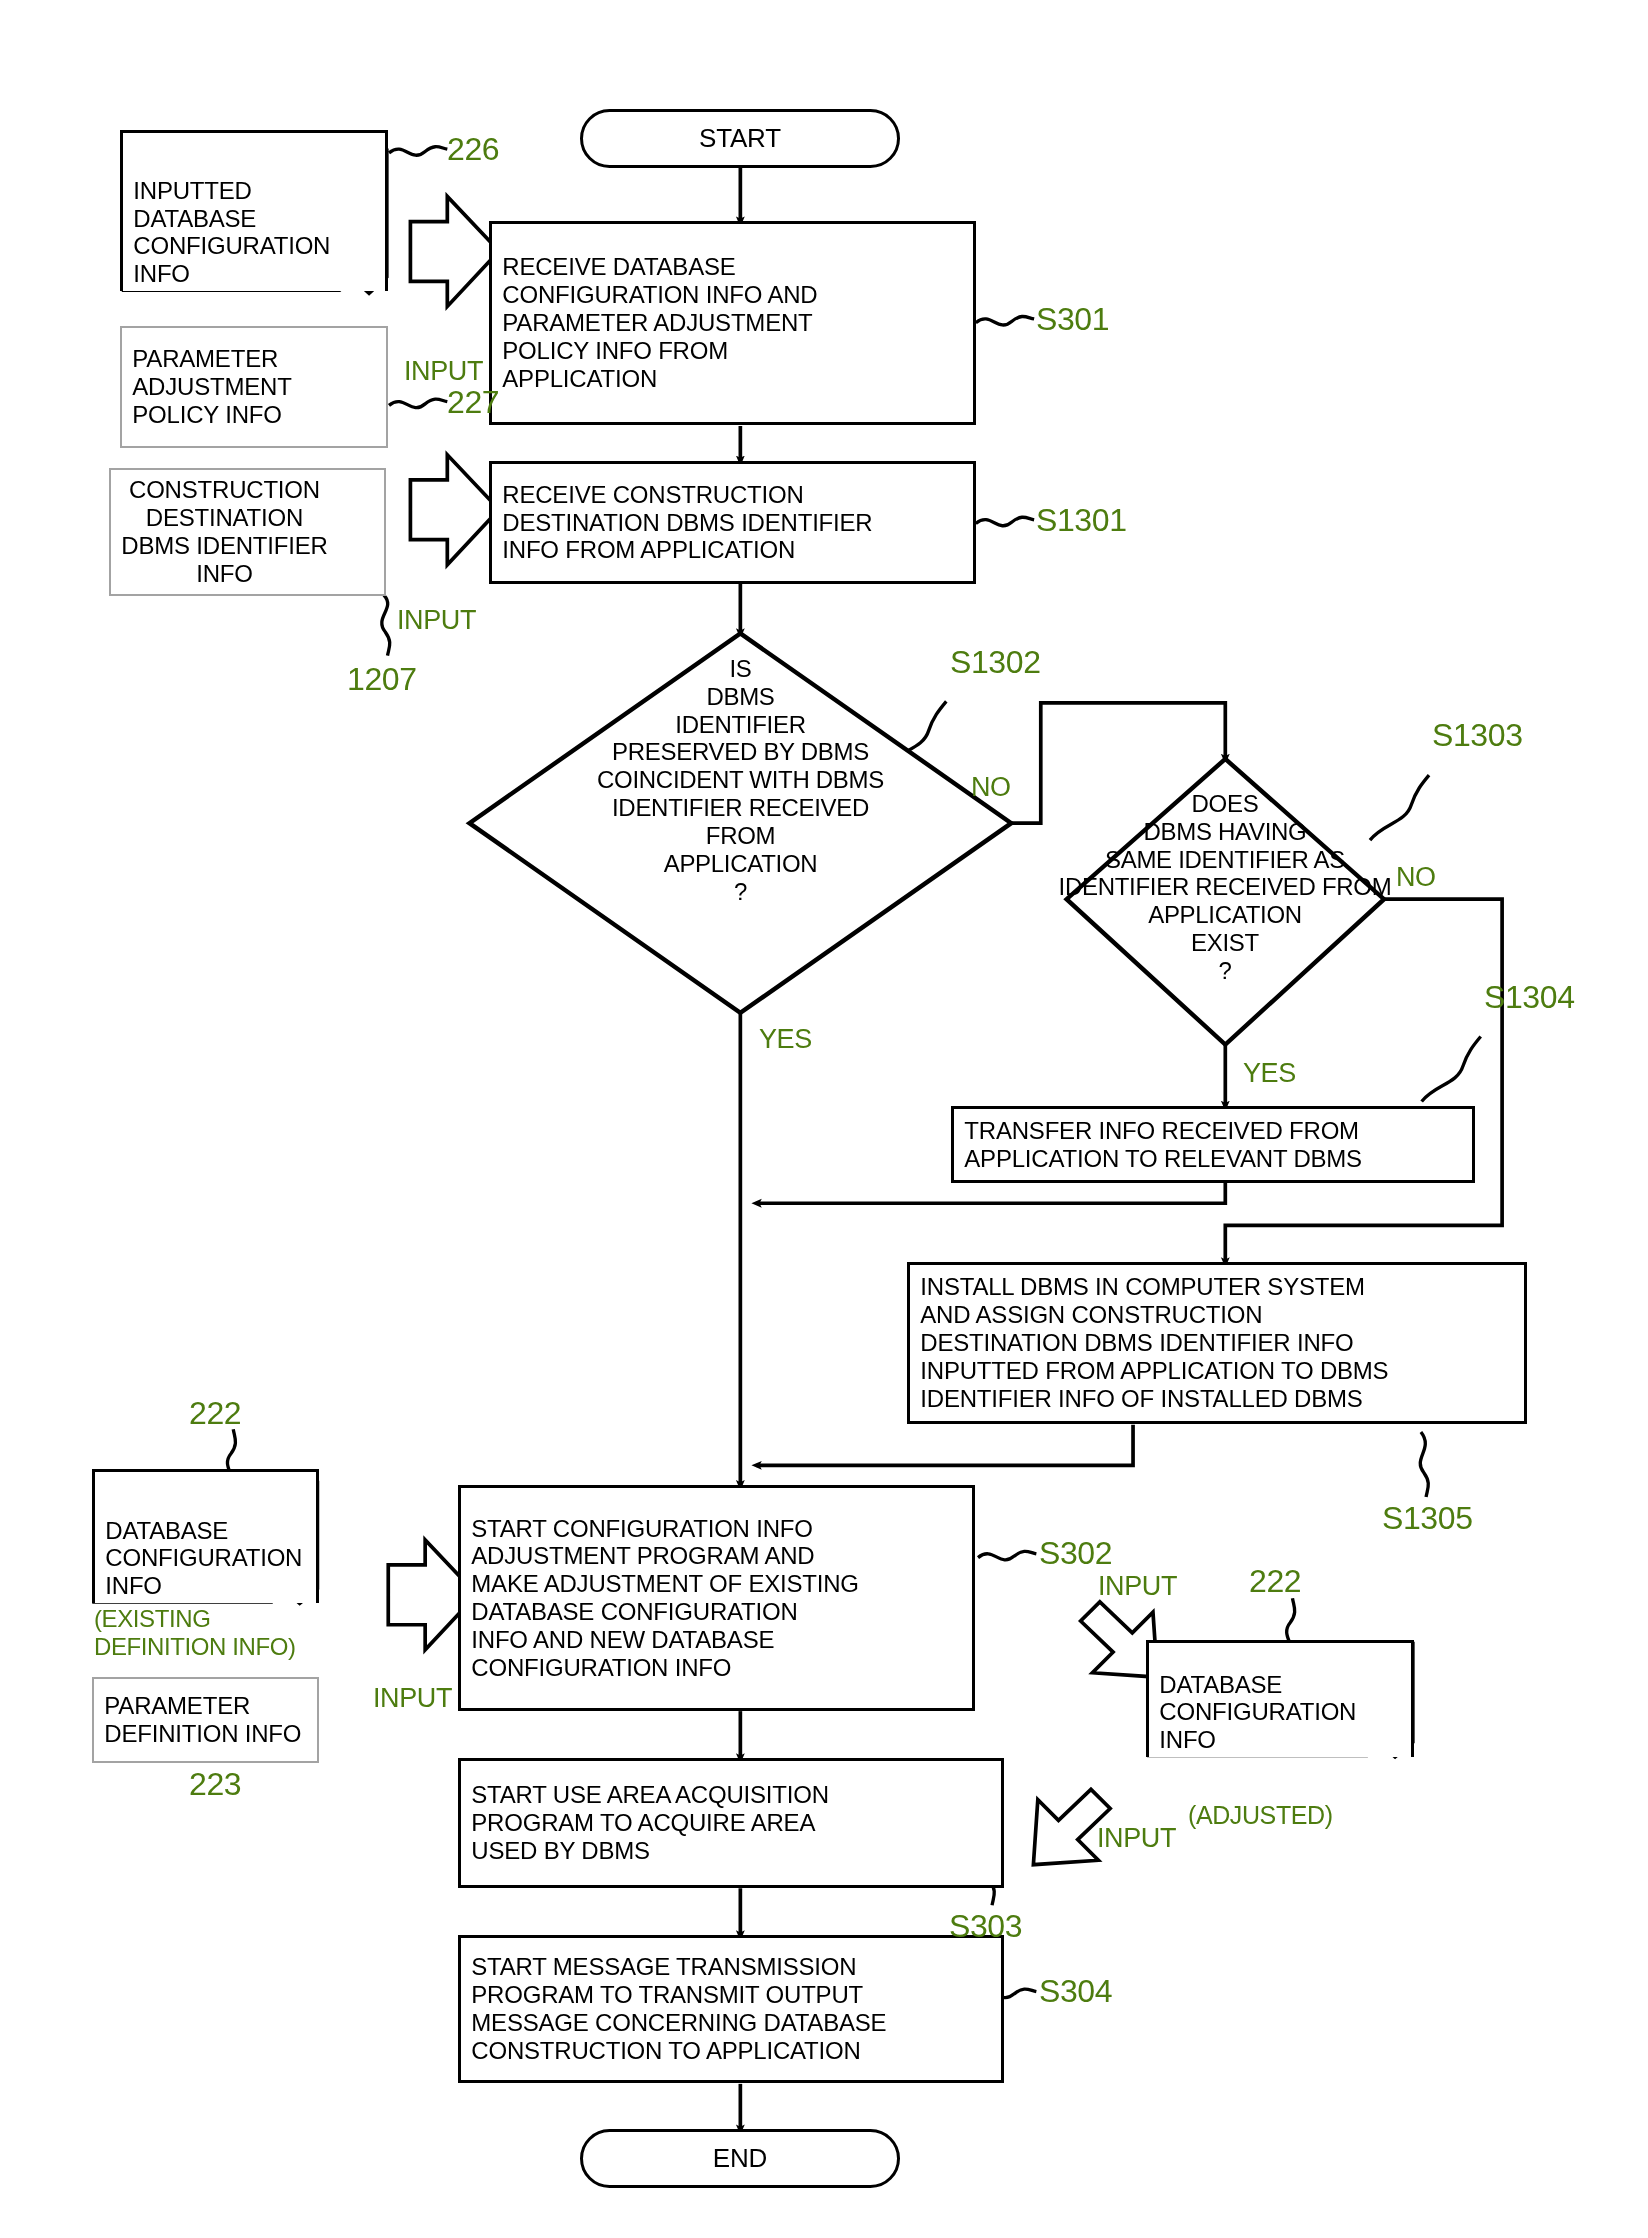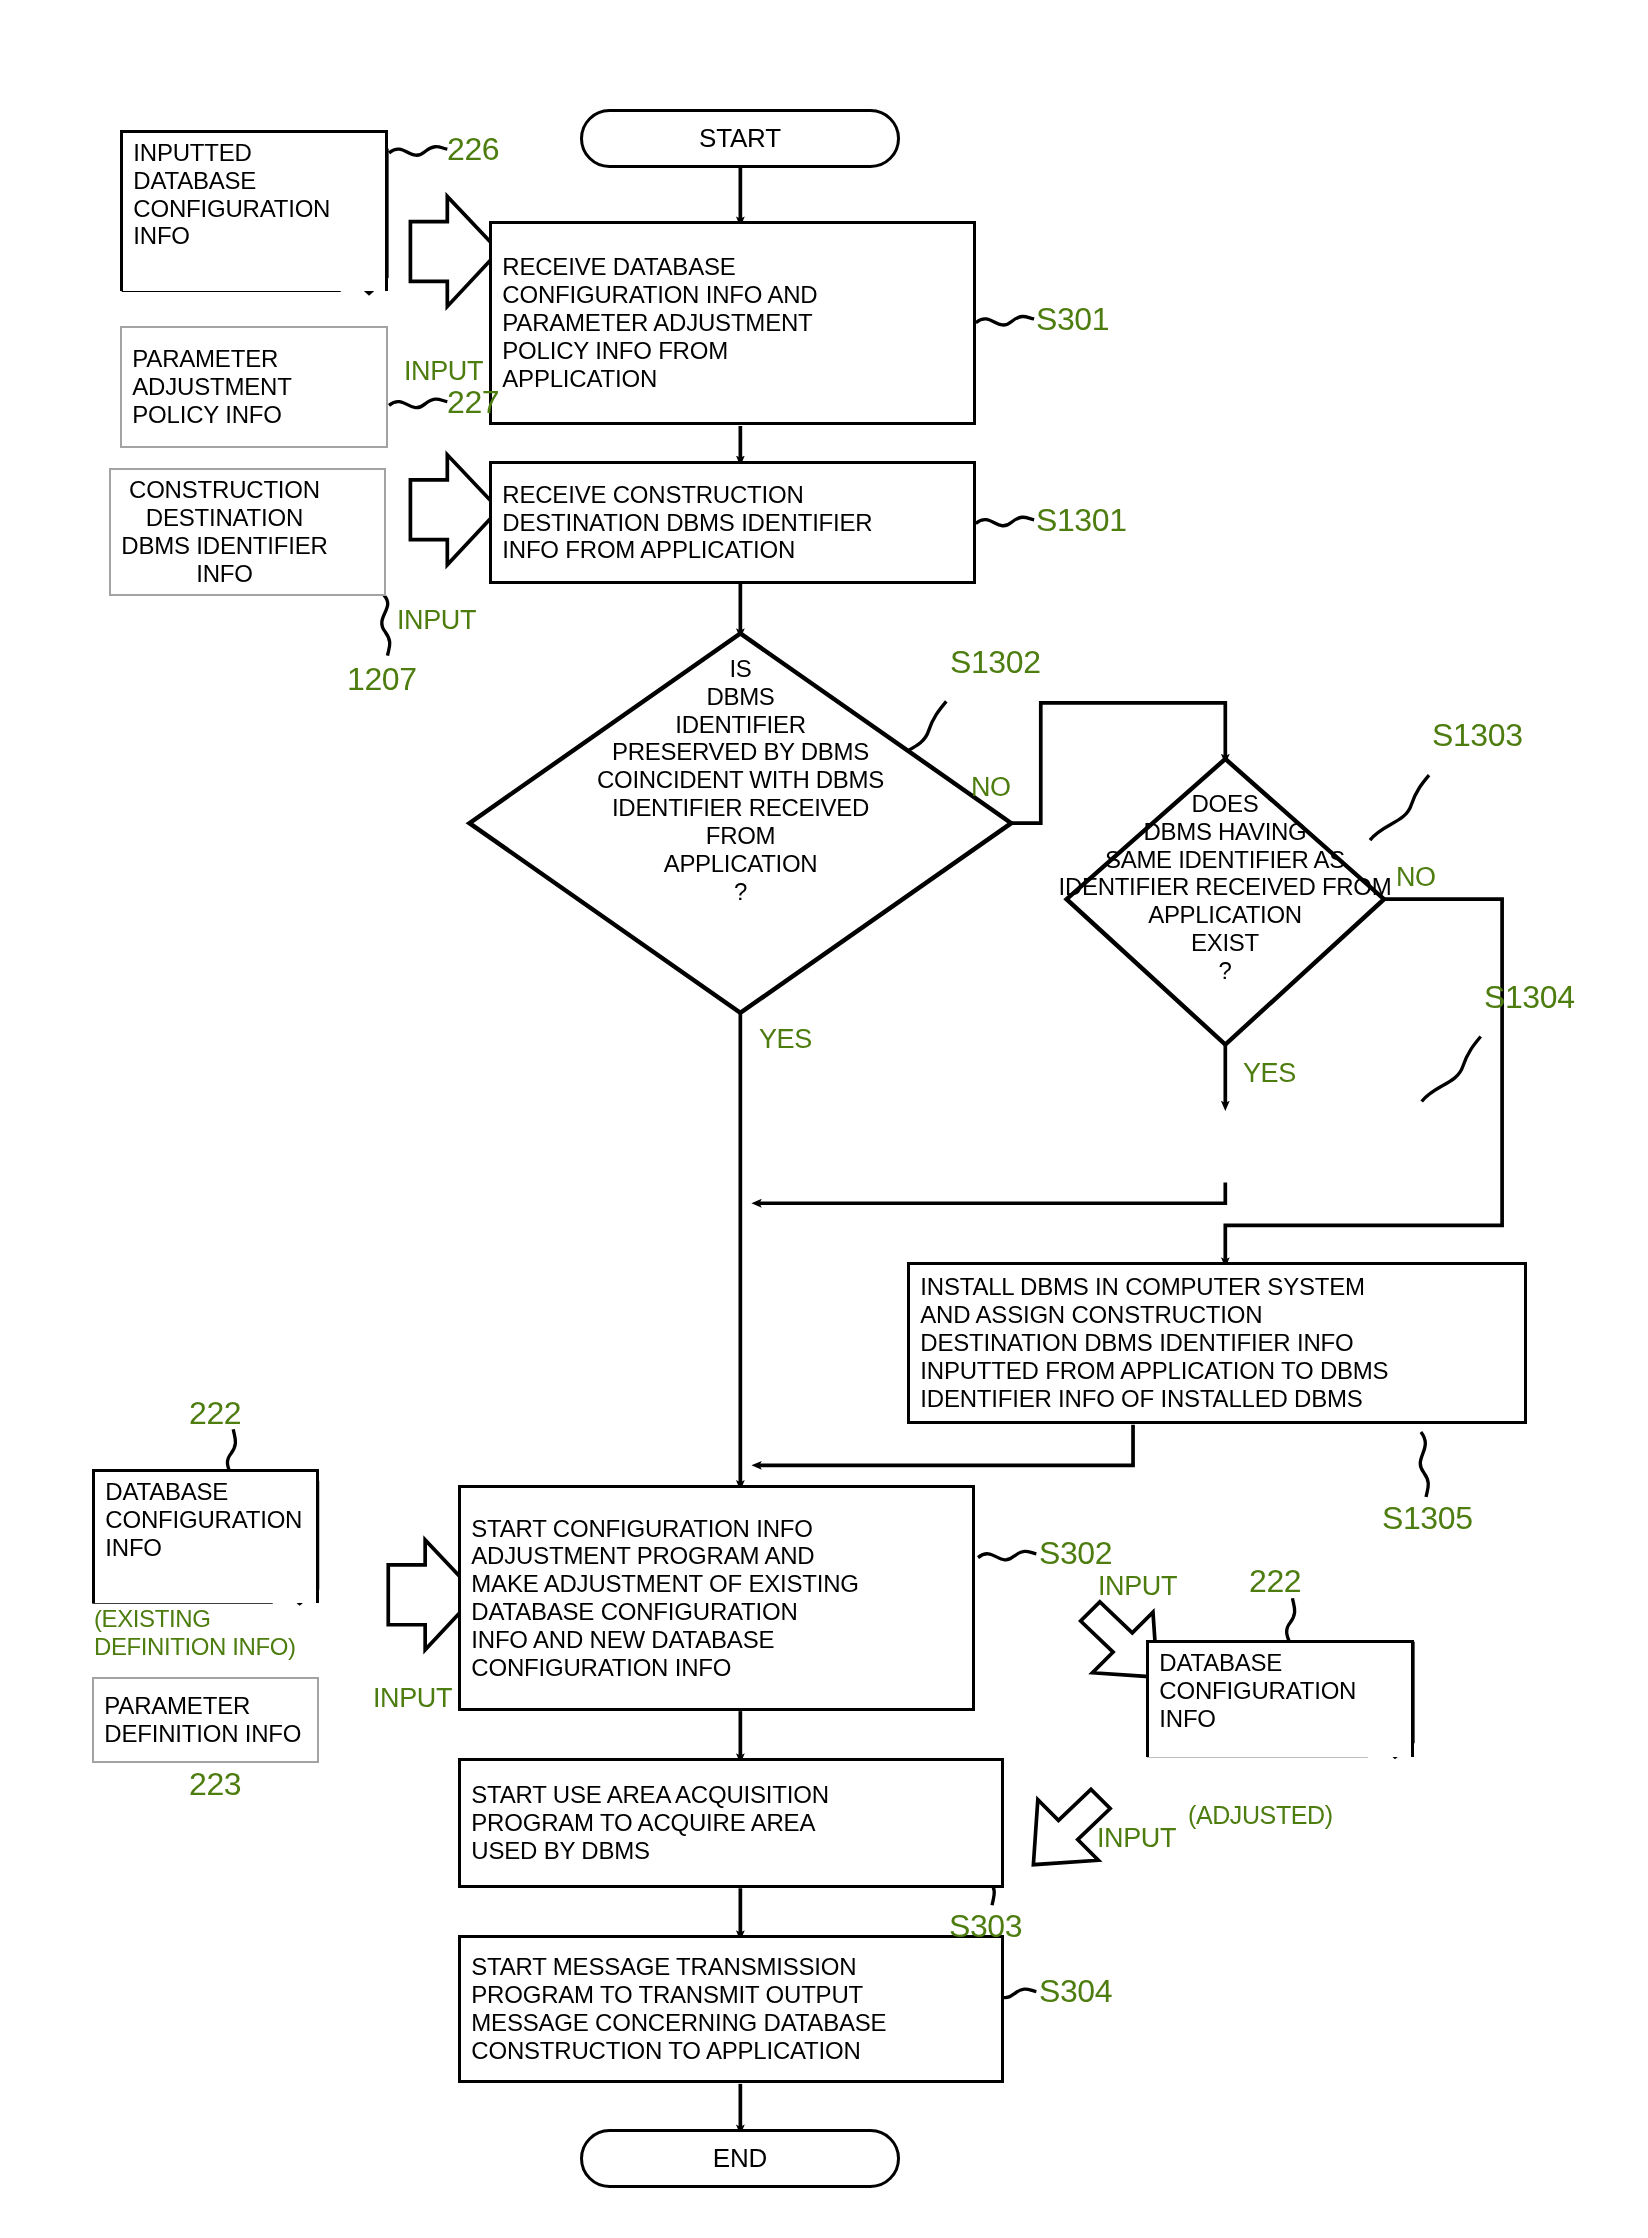--- a/index.html
+++ b/index.html
@@ -51,21 +51,21 @@
     justify-content: center;
     align-items: center;
     text-align: center;
   }
   .doc {
     border: 3px solid #000;
     border-bottom: none;
     background: #fff;
     padding: 5.9px 7.4px 3px 10.3px;
     font-size: 24px;
-    align-items: flex-start;
+    align-items: flex-end;
   }
   .plainbox {
     border: 2px solid #a3a3a3;
     background: #fff;
     padding: 4.4px 7.4px 4.4px 10.3px;
     font-size: 24px;
     align-items: center;
   }
   .label {
     position: absolute;
@@ -203,20 +203,24 @@
 POLICY INFO FROM
 APPLICATION</span>
   </div>
 
   <div class="node proc" style="left:489px; top:461px; width:487px; height:123px;">
     <span>RECEIVE CONSTRUCTION
 DESTINATION DBMS IDENTIFIER
 INFO FROM APPLICATION</span>
   </div>
 
+  <div class="node proc" style="left:951px; top:1106px; width:524px; height:77px;">
+    <span>TRANSFER INFO RECEIVED FROM
+APPLICATION TO RELEVANT DBMS</span>
+  </div>
 
   <div class="node proc" style="left:907px; top:1262px; width:620px; height:162px;">
     <span>INSTALL DBMS IN COMPUTER SYSTEM
 AND ASSIGN CONSTRUCTION
 DESTINATION DBMS IDENTIFIER INFO
 INPUTTED FROM APPLICATION TO DBMS
 IDENTIFIER INFO OF INSTALLED DBMS</span>
   </div>
 
   <div class="node proc" style="left:458px; top:1485px; width:517px; height:226px;">

